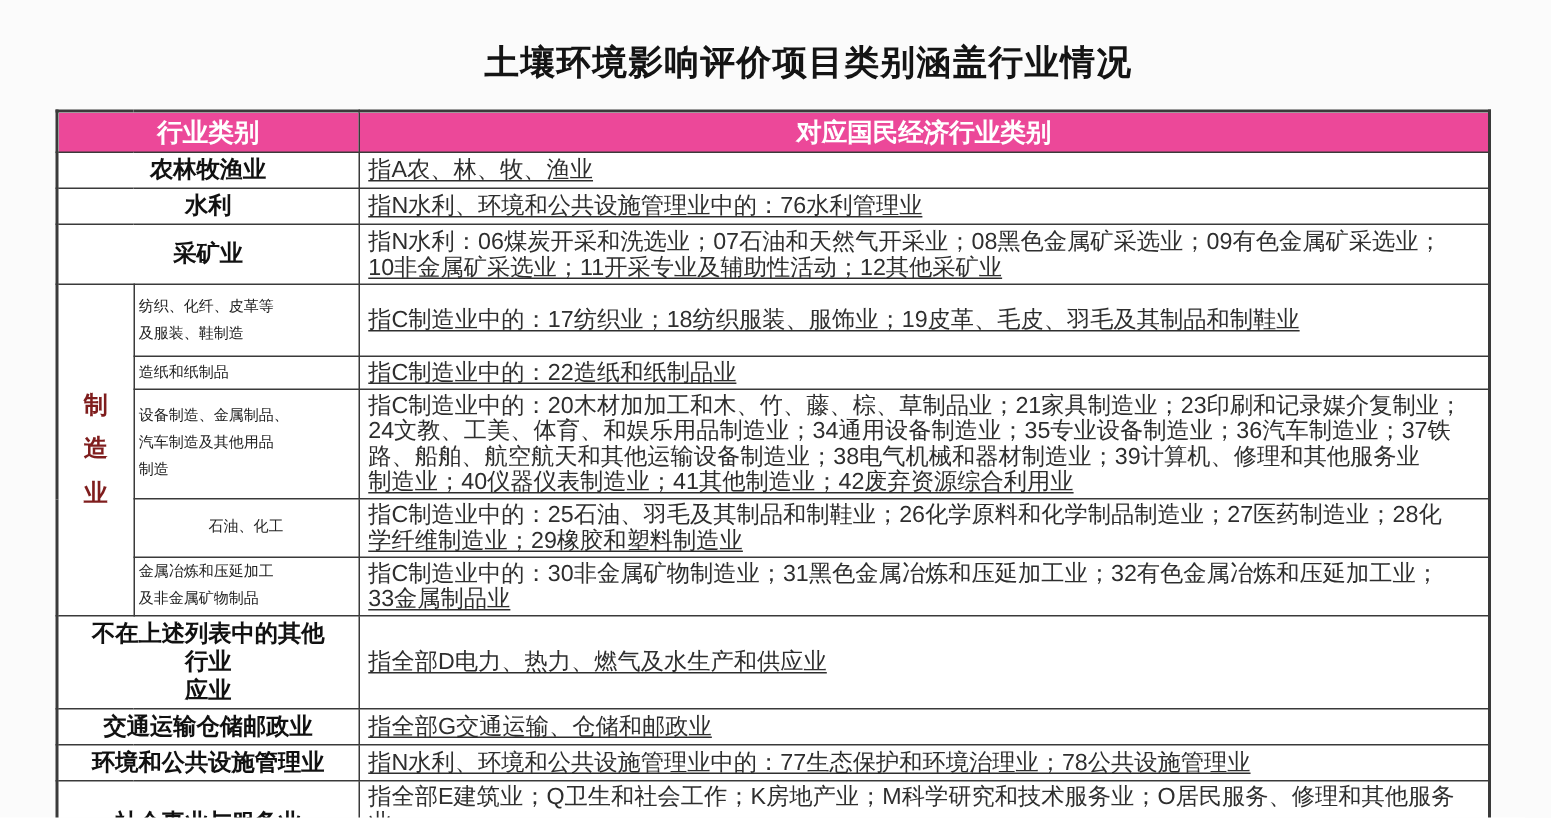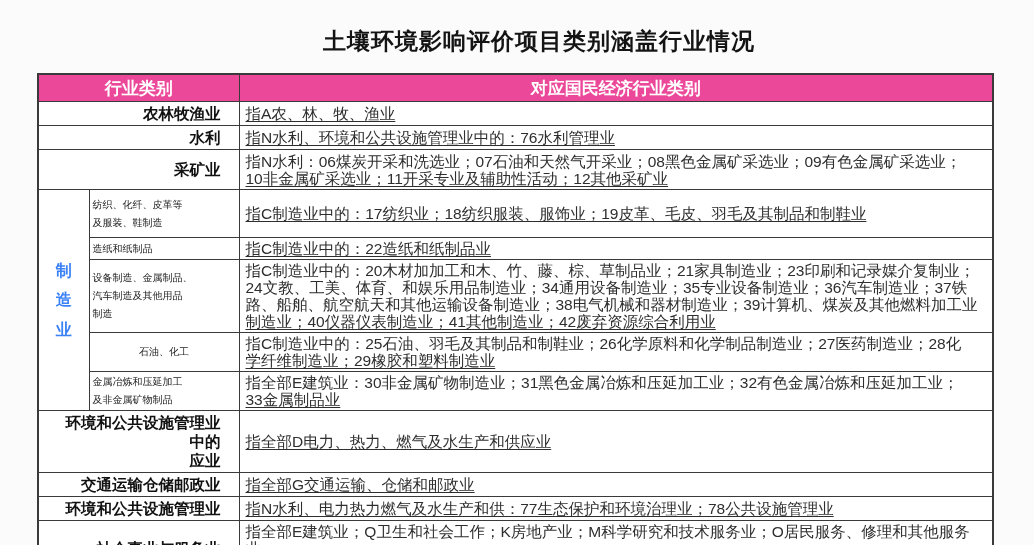--- a/index.html
+++ b/index.html
@@ -43,21 +43,21 @@
     text-align:center;
     border-bottom:2px solid #2c2c2c;
   }
   td.lbl{
     font-weight:bold;
     font-size:15.5px;
     line-height:19px;
     color:#111;
     padding:2px 18px;
     white-space:pre-line;
-    text-align:right;
+    text-align:center;
   }
   td.sublbl{
     font-weight:normal;
     font-size:10px;
     line-height:18px;
     color:#222;
     padding:1px 3px;
     white-space:pre-line;
     text-align:left;
   }
@@ -75,21 +75,21 @@
     text-decoration-thickness:1px;
   }
   td.groupcell{ text-align:center; }
   .vert-label{
     width:1.1em;
     margin:0 auto;
     word-break:break-all;
     font-weight:bold;
     font-size:16px;
     line-height:1.85;
-    color:#3b82f6;
+    color:#7f1d1d;
   }
   
   tr.h20{height:20px;} tr.h21{height:21px;} tr.h22{height:22px;}
   tr.h37{height:37px;} tr.h39{height:39px;} tr.h40{height:40px;}
   tr.h48{height:48px;} tr.h70{height:70px;}
 </style>
 </head>
 <body>
 
 <div class="page-title">土壤环境影响评价项目类别涵盖行业情况</div>
@@ -147,61 +147,61 @@
         </td>
   </tr>
 
   <tr class="h70">
     <td class="sublbl">设备制造、金属制品、
 汽车制造及其他用品
 制造</td>
     <td class="content">
           <div class="cline">指C制造业中的：20木材加加工和木、竹、藤、棕、草制品业；21家具制造业；23印刷和记录媒介复制业；</div>
           <div class="cline">24文教、工美、体育、和娱乐用品制造业；34通用设备制造业；35专业设备制造业；36汽车制造业；37铁</div>
-          <div class="cline">路、船舶、航空航天和其他运输设备制造业；38电气机械和器材制造业；39计算机、煤炭及其他燃料加工业</div>
+          <div class="cline">路、船舶、航空航天和其他运输设备制造业；38电气机械和器材制造业；39计算机、修理和其他服务业</div>
           <div class="cline cline-last">制造业；40仪器仪表制造业；41其他制造业；42废弃资源综合利用业</div>
         </td>
   </tr>
 
   <tr class="h37">
     <td class="sublbl center">石油、化工</td>
     <td class="content">
           <div class="cline">指C制造业中的：25石油、羽毛及其制品和制鞋业；26化学原料和化学制品制造业；27医药制造业；28化</div>
           <div class="cline cline-last">学纤维制造业；29橡胶和塑料制造业</div>
         </td>
   </tr>
 
   <tr class="h37">
     <td class="sublbl">金属冶炼和压延加工
 及非金属矿物制品</td>
     <td class="content">
-          <div class="cline">指全部E建筑业：30非金属矿物制造业；31黑色金属冶炼和压延加工业；32有色金属冶炼和压延加工业；</div>
+          <div class="cline">指C制造业中的：30非金属矿物制造业；31黑色金属冶炼和压延加工业；32有色金属冶炼和压延加工业；</div>
           <div class="cline cline-last">33金属制品业</div>
         </td>
   </tr>
 
   <tr class="h39">
-    <td class="lbl" colspan="2">环境和公共设施管理业中的
+    <td class="lbl" colspan="2">不在上述列表中的其他行业
 应业</td>
     <td class="content">
           <div class="cline cline-last">指全部D电力、热力、燃气及水生产和供应业</div>
         </td>
   </tr>
 
   <tr class="h21">
     <td class="lbl" colspan="2">交通运输仓储邮政业</td>
     <td class="content">
           <div class="cline cline-last">指全部G交通运输、仓储和邮政业</div>
         </td>
   </tr>
 
   <tr class="h21">
     <td class="lbl" colspan="2">环境和公共设施管理业</td>
     <td class="content">
-          <div class="cline cline-last">指N水利、电力热力燃气及水生产和供：77生态保护和环境治理业；78公共设施管理业</div>
+          <div class="cline cline-last">指N水利、环境和公共设施管理业中的：77生态保护和环境治理业；78公共设施管理业</div>
         </td>
   </tr>
 
   <tr class="h39">
     <td class="lbl" colspan="2">社会事业与服务业</td>
     <td class="content">
           <div class="cline">指全部E建筑业；Q卫生和社会工作；K房地产业；M科学研究和技术服务业；O居民服务、修理和其他服务业；</div>
           <div class="cline cline-last">Q卫生和社会工作；R文化、体育和娱乐业</div>
         </td>
   </tr>

